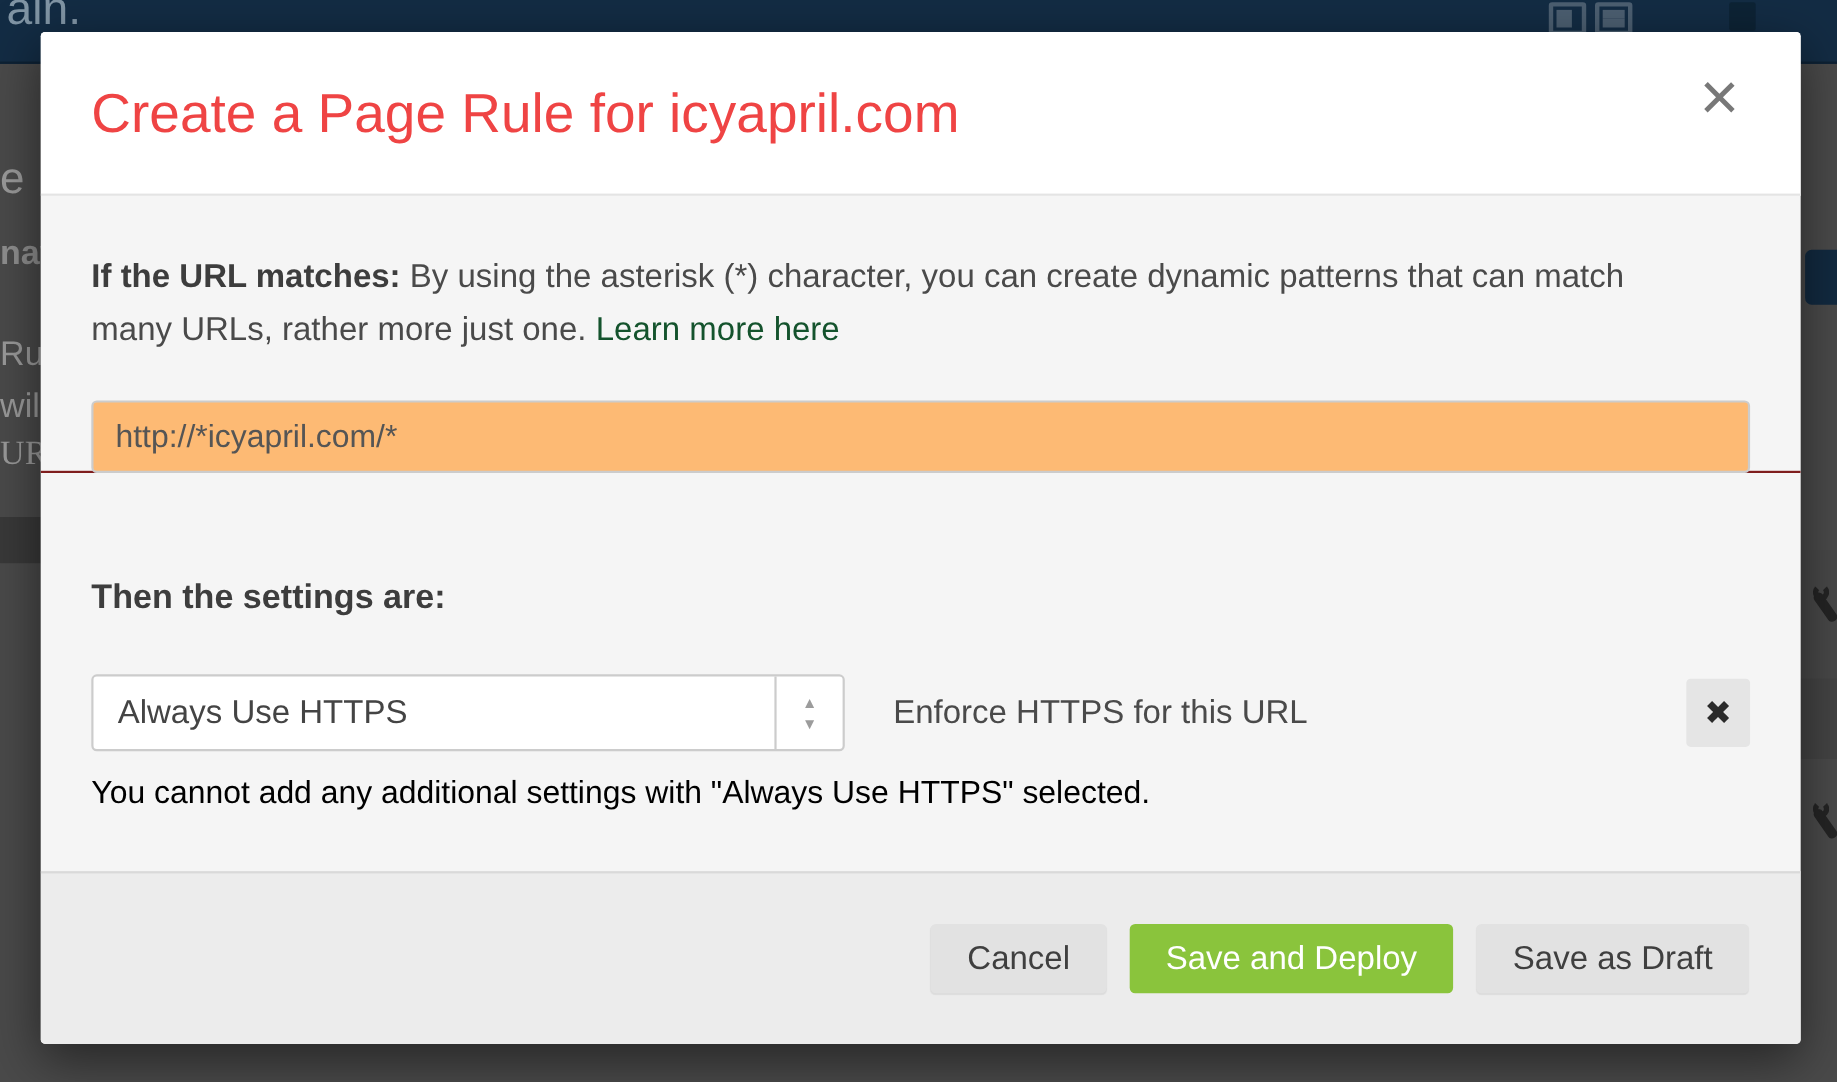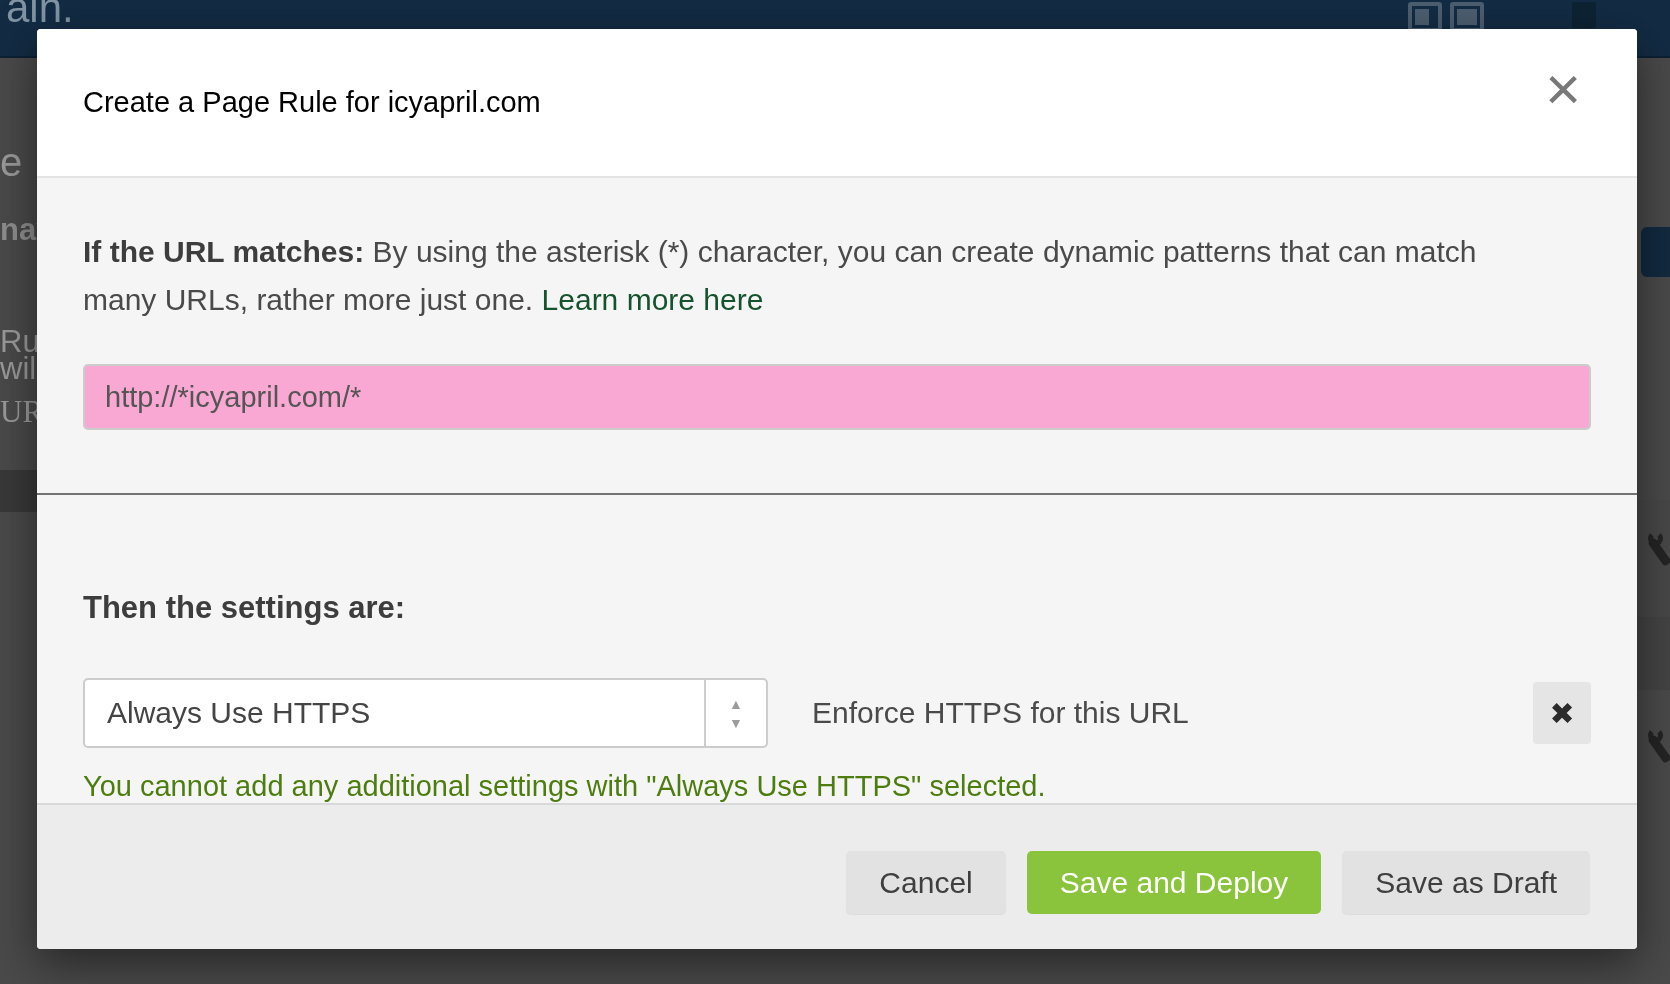--- a/index.html
+++ b/index.html
@@ -25,44 +25,44 @@
   .bd-wrench{position:absolute;width:24px;height:40px;}
   .bd-wrench .handle{position:absolute;left:9px;top:6px;width:9px;height:30px;background:#242424;border-radius:4px;transform:rotate(-35deg);}
   .bd-wrench .head{position:absolute;left:2px;top:0;width:15px;height:15px;border:5px solid #242424;border-radius:50%;border-top-color:transparent;}
 
   
   .modal{position:absolute;left:37px;top:29px;width:1600px;height:920px;background:#f5f5f5;
     border-radius:4px;box-shadow:0 14px 46px rgba(0,0,0,.5);display:flex;flex-direction:column;overflow:hidden;}
 
   .titlebar{height:149px;background:#ffffff;border-bottom:2px solid #e4e4e4;
     display:flex;align-items:center;padding:0 46px;position:relative;flex:0 0 auto;}
-  .title{font-size:29px;color:#000000;}
+  .title{font-size:50px;color:#ef4444;}
   .close-btn{position:absolute;right:42px;top:28px;width:64px;height:64px;border:none;background:none;
     color:#787878;font-size:62px;line-height:60px;text-align:center;cursor:pointer;padding:0;font-weight:300;}
 
-  .section-url{flex:0 0 auto;height:317px;padding:50px 46px 0;border-bottom:2px solid #737373;}
+  .section-url{flex:0 0 auto;height:252px;padding:50px 46px 0;border-bottom:2px solid #7f1d1d;}
   .url-para{font-size:30px;line-height:48px;color:#4a4a4a;}
   .url-para .bold{font-weight:bold;color:#3d3d3d;margin-right:0.28em;}
   .url-link{color:#14532d;text-decoration:none;margin-left:0.28em;cursor:pointer;}
   .url-input{display:block;width:1508px;height:66px;margin-top:40px;border:2px solid #cccccc;border-radius:5px;
-    background:#f9a8d4;font-size:29px;color:#555555;padding:0 20px;outline:none;}
+    background:#fdba74;font-size:29px;color:#555555;padding:0 20px;outline:none;}
 
   .section-settings{flex:0 0 auto;padding:95px 46px 0;}
   .settings-heading{font-size:31px;font-weight:bold;color:#3d3d3d;}
   .settings-row{margin-top:52px;display:flex;align-items:center;}
   .setting-select{width:685px;height:70px;background:#ffffff;border:2px solid #cccccc;border-radius:5px;
     display:flex;align-items:stretch;cursor:pointer;}
   .setting-select .sel-label{flex:1;display:flex;align-items:center;padding-left:22px;font-size:30px;color:#444444;}
   .sel-stepper{width:62px;border-left:2px solid #cccccc;display:flex;flex-direction:column;
     align-items:center;justify-content:center;gap:5px;color:#9c9c9c;}
   .sel-stepper span{font-size:14px;line-height:14px;}
   .setting-desc{margin-left:44px;font-size:30px;color:#4a4a4a;}
   .remove-btn{margin-left:auto;width:58px;height:62px;background:#e5e5e5;border:none;border-radius:4px;
     color:#2b2b2b;font-size:30px;cursor:pointer;display:flex;align-items:center;justify-content:center;}
-  .helper-text{margin-top:22px;font-size:29px;color:#4d7c0f;}
+  .helper-text{margin-top:22px;font-size:29px;color:#000000;}
 
   .footer{margin-top:auto;height:157px;background:#ececec;border-top:2px solid #d9d9d9;
     display:flex;align-items:center;justify-content:flex-end;padding-right:47px;gap:21px;flex:0 0 auto;}
   .btn{height:63px;border:none;border-radius:5px;font-size:30px;padding:0 33px;cursor:pointer;}
   .btn-gray{background:#e2e2e2;color:#3f3f3f;box-shadow:0 1px 1px rgba(0,0,0,.07);text-align:center;}
   .btn-green{background:#8ac43c;color:#ffffff;}
 </style>
 </head>
 <body>
 
@@ -77,21 +77,21 @@
       <div class="pane">
           <div class="bar"></div>
           <div class="bar"></div>
         </div>
     </div>
     <div class="bd-icon-frag"></div>
   </div>
 
   <div class="bd-left-text" style="top:140px;font-size:40px;">e</div>
   <div class="bd-left-text" style="top:212px;font-size:31px;font-weight:bold;color:#8f8f8f;">nav</div>
-  <div class="bd-left-text" style="top:324px;font-size:31px;">Ru</div>
+  <div class="bd-left-text" style="top:304px;font-size:31px;">Ru</div>
   <div class="bd-left-text" style="top:351px;font-size:31px;">will</div>
   <div class="bd-left-text" style="top:394px;font-size:31px;font-family:Liberation Serif, serif;">UR</div>
   <div class="bd-band-left"></div>
 
   <div class="bd-navybtn"></div>
   <div class="bd-band-right-a"></div>
   <div class="bd-band-right-b"></div>
   <div class="bd-wrench" style="left:1646px;top:531px;">
     <div class="handle"></div>
       <div class="head"></div>

